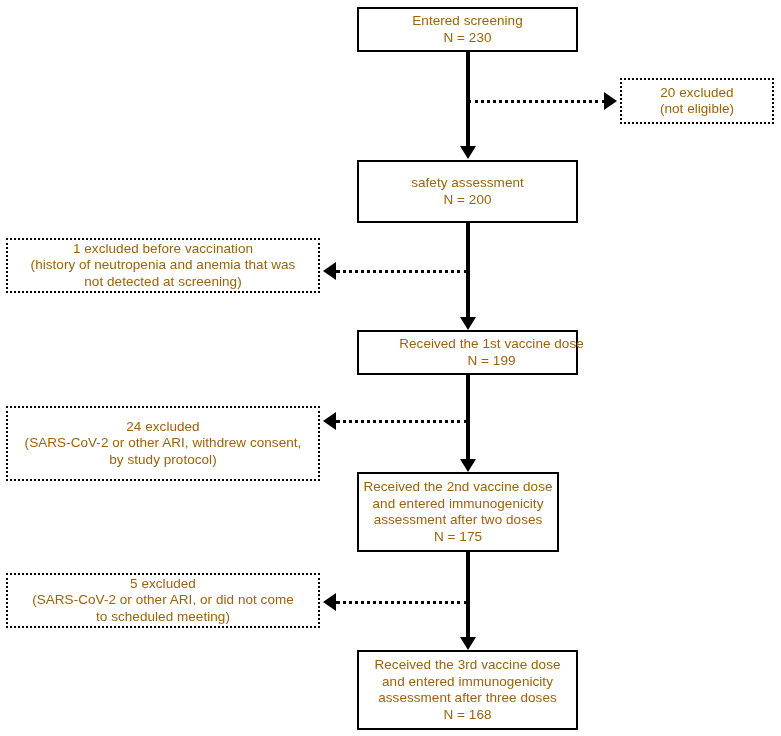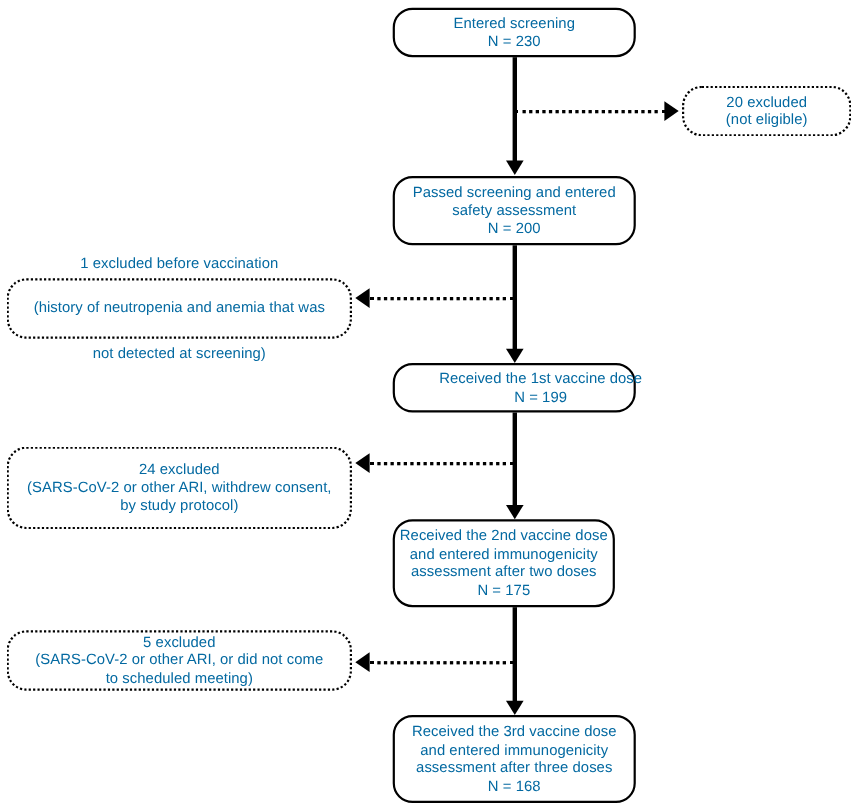--- a/index.html
+++ b/index.html
@@ -11,23 +11,22 @@
     box-sizing:border-box;
     display:flex;
     flex-direction:column;
     align-items:center;
     justify-content:center;
     text-align:center;
     background:#ffffff;
     font-size:13.5px;
     line-height:16.5px;
     letter-spacing:0.05px;
-    color:#0369a1;
+    color:#a16207;
     z-index:3;
-    border-radius:18px;
   }
   .node.solid{border:2.6px solid #000;}
   .node.dotted{border:2.6px dotted #000;}
   .node .ln{display:block;white-space:nowrap;}
 
   
   .vline{position:absolute;width:3.4px;background:#000;z-index:1;}
   .arrowdown{
     position:absolute;width:0;height:0;
     border-left:8.5px solid transparent;
@@ -83,21 +82,20 @@
 
   <div class="hdotted" style="left:336px; top:600.5px; width:132px;"></div>
   <div class="arrowleft" style="left:323px; top:593px;"></div>
 
   <div class="node solid" style="left:357px; top:7px; width:221px; height:45px;">
     <span class="ln">Entered screening</span>
     <span class="ln">N = 230</span>
   </div>
 
   <div class="node solid" style="left:357px; top:160px; width:221px; height:63px;">
-    <span class="ln">Passed screening and entered</span>
     <span class="ln">safety assessment</span>
     <span class="ln">N = 200</span>
   </div>
 
   <div class="node solid" style="left:357px; top:330px; width:221px; height:45px;padding-left:48px;">
     <span class="ln">Received the 1st vaccine dose</span>
     <span class="ln">N = 199</span>
   </div>
 
   <div class="node solid" style="left:357px; top:472px; width:202px; height:80px;">
@@ -112,21 +110,21 @@
     <span class="ln">and entered immunogenicity</span>
     <span class="ln">assessment after three doses</span>
     <span class="ln">N = 168</span>
   </div>
 
   <div class="node dotted" style="left:620px; top:78px; width:154px; height:46px;">
     <span class="ln">20 excluded</span>
     <span class="ln">(not eligible)</span>
   </div>
 
-  <div class="node dotted" style="left:6px; top:253px; width:314px; height:55px;gap:24px;">
+  <div class="node dotted" style="left:6px; top:238px; width:314px; height:55px;">
     <span class="ln">1 excluded before vaccination</span>
     <span class="ln">(history of neutropenia and anemia that was</span>
     <span class="ln">not detected at screening)</span>
   </div>
 
   <div class="node dotted" style="left:6px; top:383px; width:314px; height:75px;margin-top:23px;">
     <span class="ln">24 excluded</span>
     <span class="ln">(SARS-CoV-2 or other ARI, withdrew consent,</span>
     <span class="ln">by study protocol)</span>
   </div>

